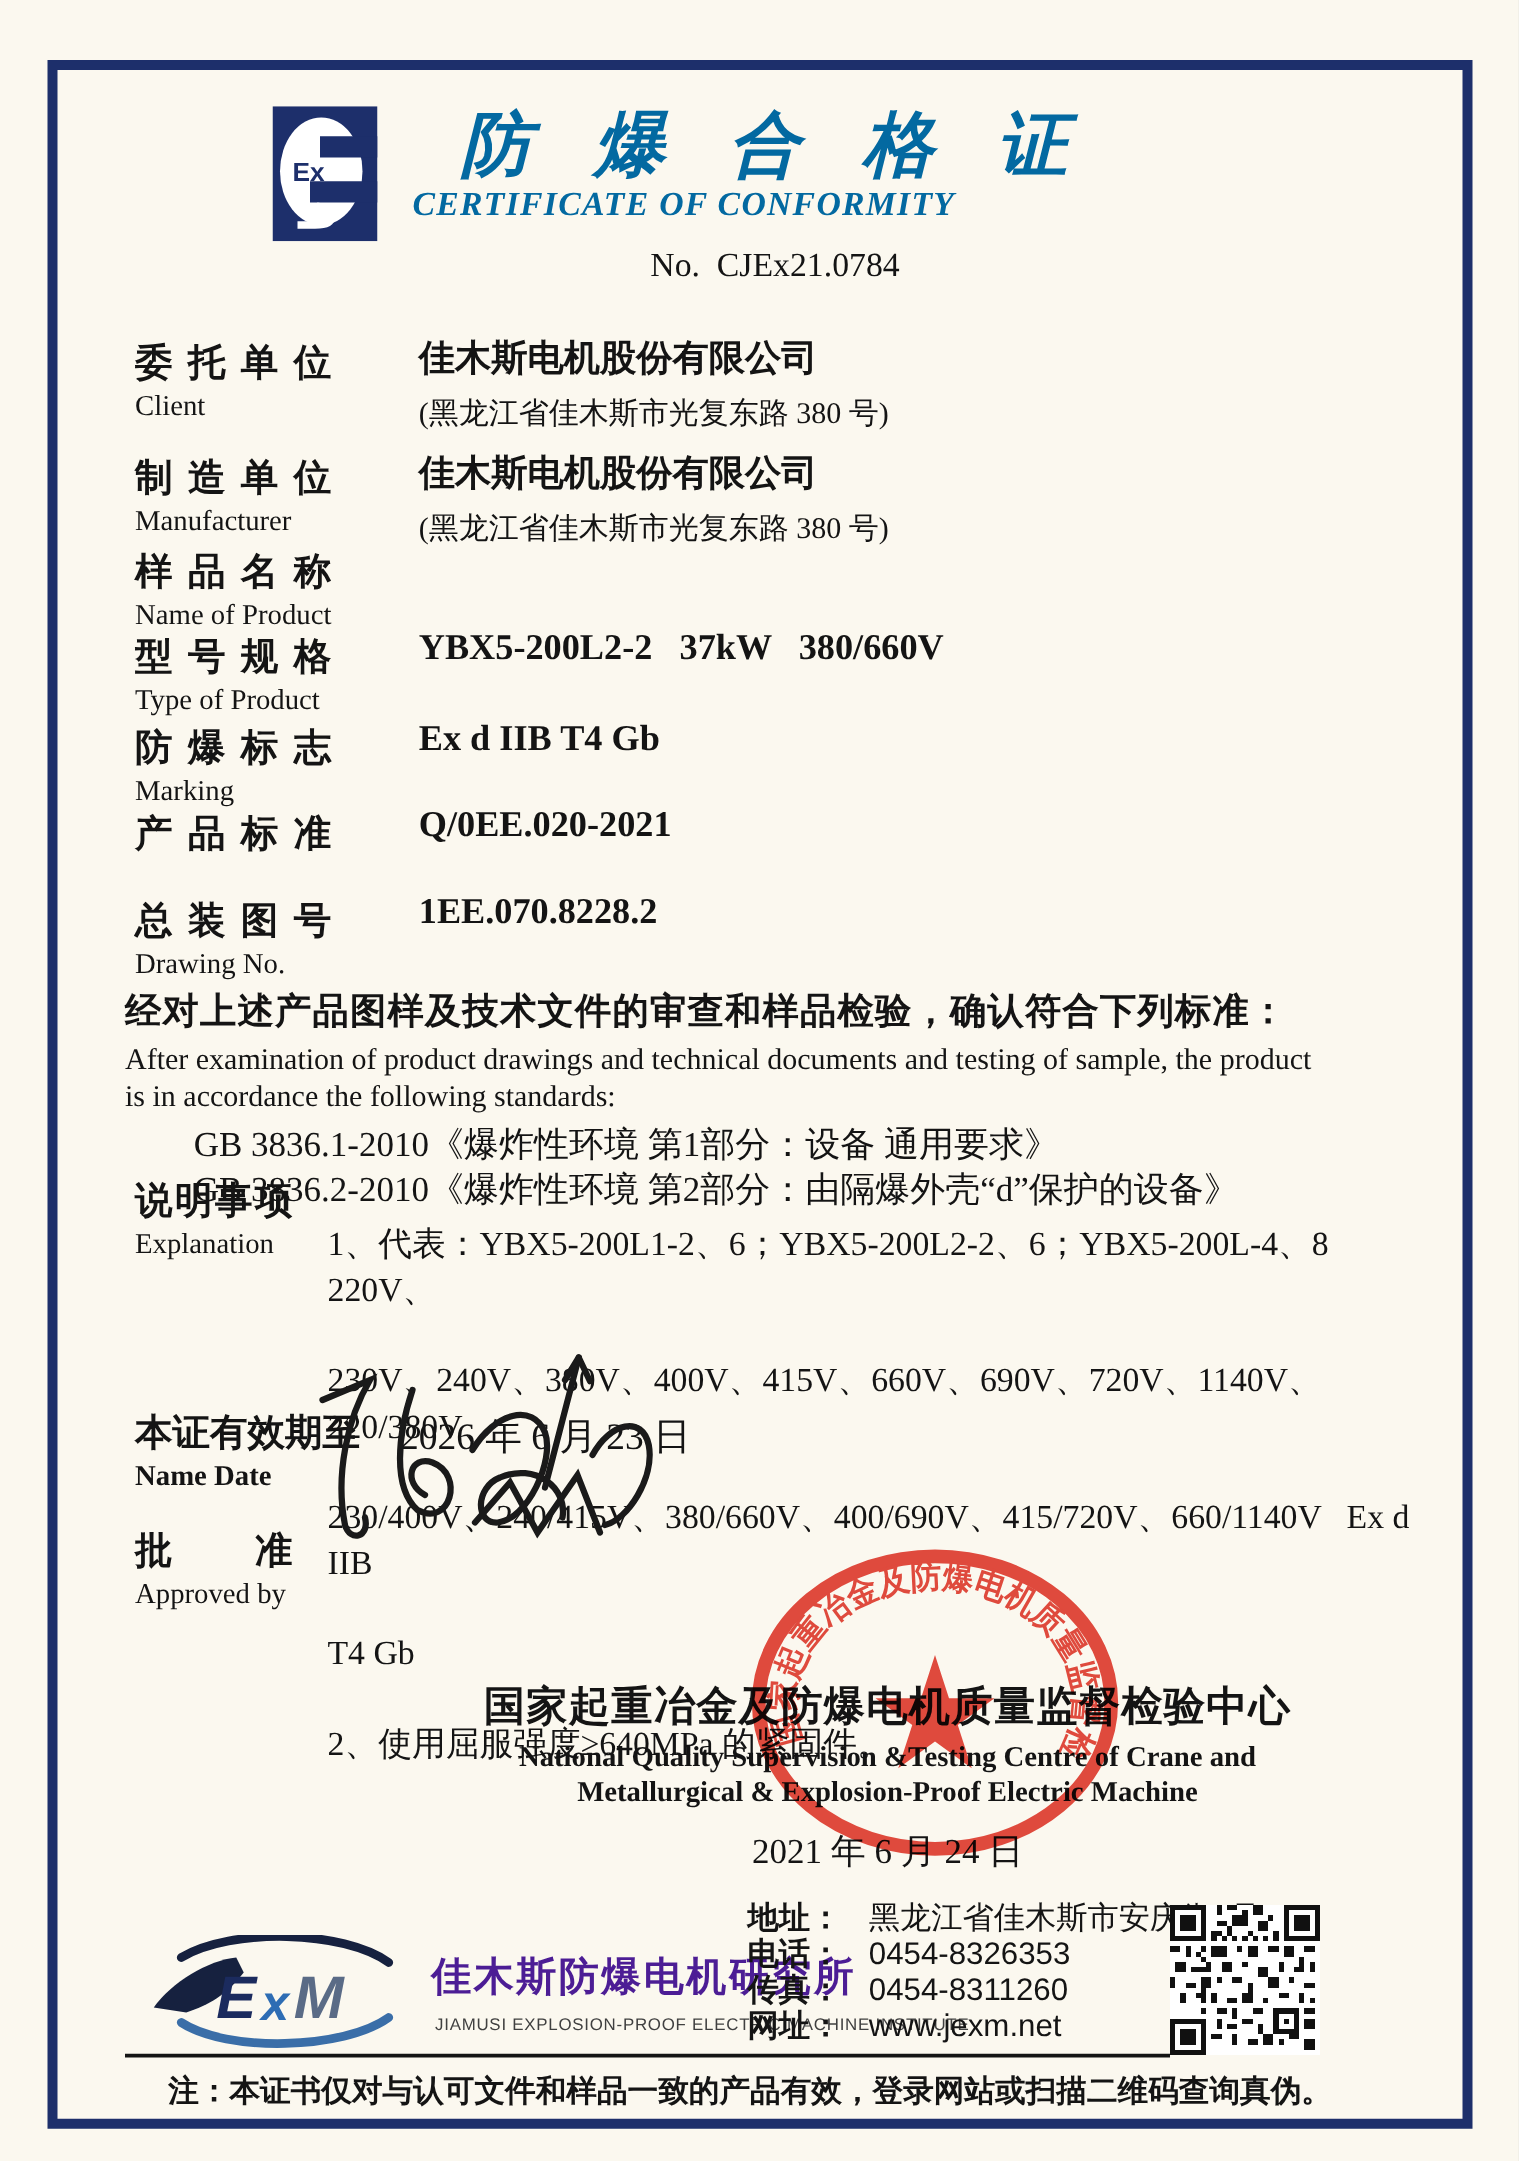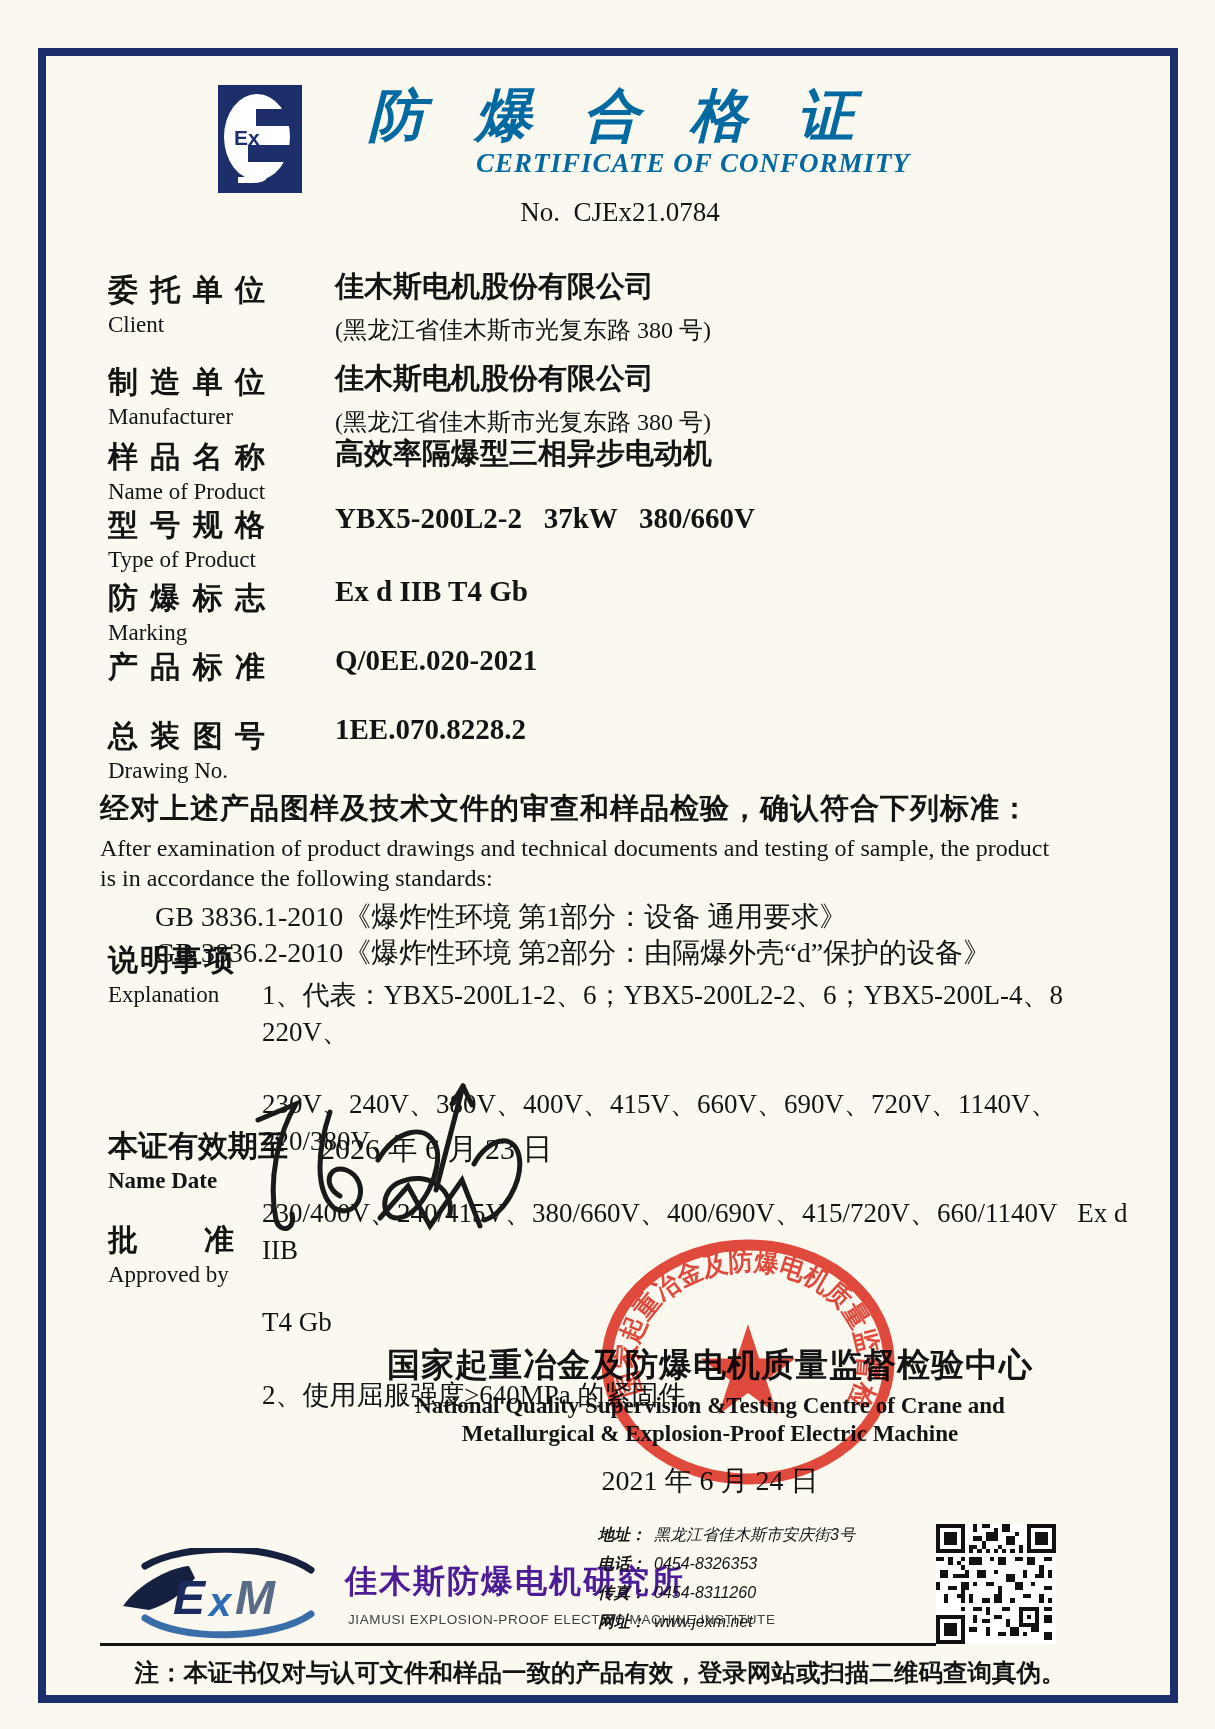--- a/index.html
+++ b/index.html
@@ -14,21 +14,21 @@
   }
   .abs{position:absolute;}
   .navy{color:#0369a1;font-style:italic;}
   .serif{font-family:"Liberation Serif","DejaVu Serif",serif;}
   .cnb{font-family:"Liberation Sans",sans-serif;font-weight:bold;}
   .pre{white-space:pre-wrap;}
 
   .title-cn{left:330px;top:78px;width:580px;text-align:center;
     font-size:57px;font-weight:bold;letter-spacing:18px;
     font-family:"Liberation Serif","DejaVu Serif",serif;}
-  .title-en{left:330px;top:148px;width:580px;text-align:right;
+  .title-en{left:330px;top:148px;width:580px;text-align:left;
     font-size:27px;font-weight:bold;letter-spacing:1px;}
   .cert-no{left:330px;top:197px;width:580px;text-align:center;font-size:27px;}
 
   .f-label-cn{font-size:30px;font-weight:bold;letter-spacing:2px;}
   .f-label-en{font-size:23px;margin-top:1px;font-family:"Liberation Serif","DejaVu Serif",serif;}
   .f-val{font-size:29px;font-family:"Liberation Serif","DejaVu Serif",serif;}
   .f-val2{font-size:24px;margin-top:7px;font-family:"Liberation Serif","DejaVu Serif",serif;}
   .field-row{position:absolute;left:108px;width:1000px;}
   .field-val{position:absolute;left:227px;top:-3px;width:780px;}
 
@@ -42,21 +42,21 @@
 
   .issuer{left:300px;top:1343px;width:820px;text-align:center;}
   .issuer-cn{font-size:33px;font-weight:bold;letter-spacing:1px;}
   .issuer-en{font-size:23px;font-weight:bold;line-height:28px;margin-top:4px;}
   .issuer-date{font-size:28px;margin-top:14px;}
 
   .stamp{left:596px;top:1234px;width:304px;height:256px;opacity:.88;mix-blend-mode:multiply;}
 
   .inst-cn{font-size:32px;font-weight:bold;letter-spacing:2px;color:#4c1d95;}
   .inst-en{font-size:13.5px;letter-spacing:.6px;color:#404040;margin-top:4px;}
-  .contact-row{display:flex;gap:8px;font-size:16px;line-height:29px;font-style:italic;}
+  .contact-row{display:flex;gap:22px;font-size:25px;line-height:29px;}
   .contact-row .cl{font-weight:bold;}
   .divider{left:100px;top:1643px;width:836px;height:3px;background:#151515;}
   .note{left:60px;top:1656px;width:1080px;text-align:center;font-size:24.5px;font-weight:bold;}
   .qr{shape-rendering:crispEdges;}
 </style>
 </head>
 <body>
 
 <div class="page">
 
@@ -89,23 +89,20 @@
     <div class="f-label-en">Manufacturer</div>
     <div class="field-val">
       <div class="f-val cnb">佳木斯电机股份有限公司</div>
       <div class="f-val2">(黑龙江省佳木斯市光复东路 380 号)</div>
     </div>
   </div>
 
   <div class="field-row" style="top:437px">
     <div class="f-label-cn">样 品 名 称</div>
     <div class="f-label-en">Name of Product</div>
-    <div class="field-val">
-        <div class="f-val cnb">高效率隔爆型三相异步电动机</div>
-      </div>
   </div>
 
   <div class="field-row" style="top:505px">
     <div class="f-label-cn">型 号 规 格</div>
     <div class="f-label-en">Type of Product</div>
     <div class="field-val">
         <div class="f-val pre" style="font-weight:bold">YBX5-200L2-2   37kW   380/660V</div>
       </div>
   </div>
 

